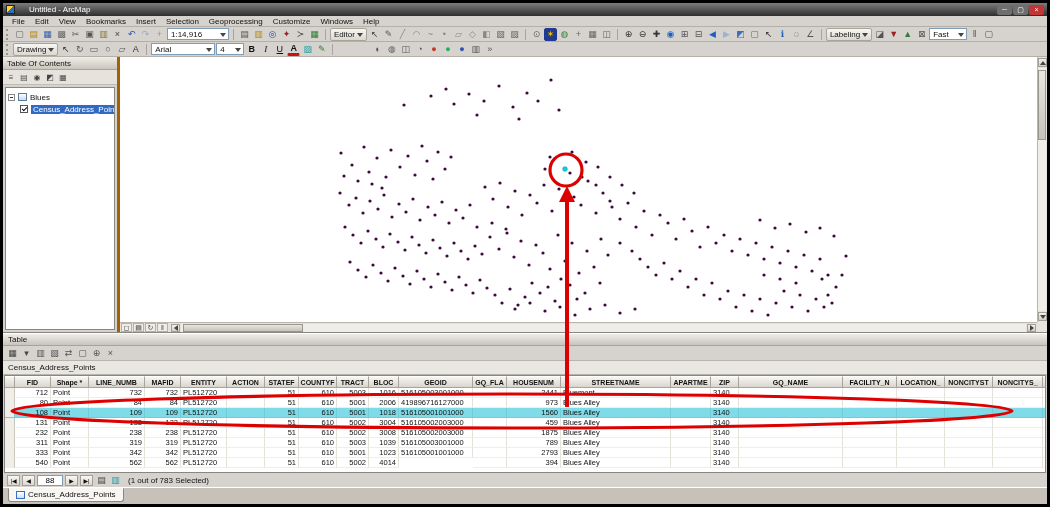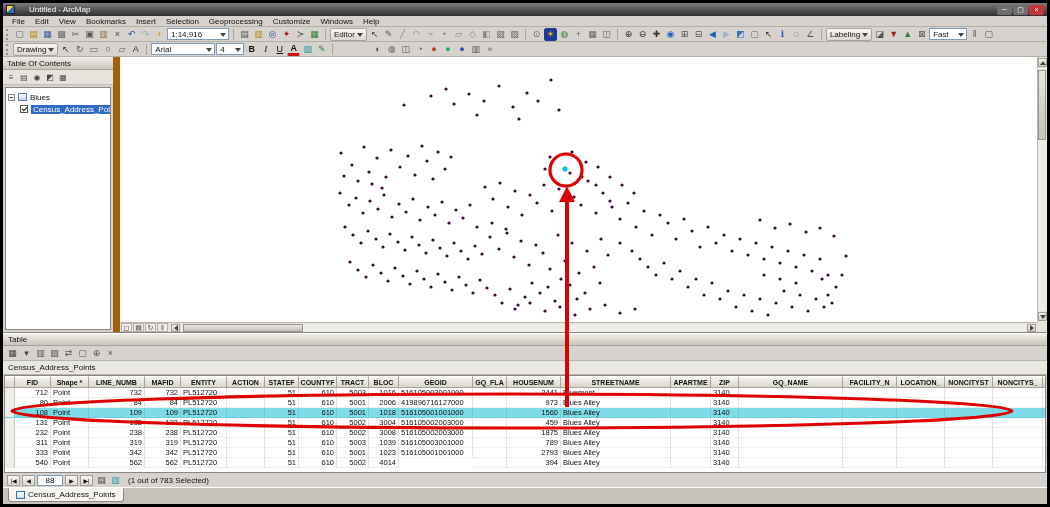--- a/index.html
+++ b/index.html
@@ -29,21 +29,21 @@
   .dropbtn{display:inline-flex;align-items:center;font-size:8px;padding:0 3px;height:13px;border:1px solid #a8a49c;background:linear-gradient(#f7f6f2,#dcd8d0);gap:2px;border-radius:2px}
   .fmt-btn{width:13px;height:13px;display:inline-flex;align-items:center;justify-content:center;font-size:9px;border:1px solid transparent;border-radius:2px}
   .fmt-btn.bold{font-weight:bold}
   .fmt-btn.italic{font-style:italic;font-family:"Liberation Serif",serif}
   .fmt-btn.underline{text-decoration:underline}
   .fmt-btn.fontcolor{font-weight:bold;border-bottom:3px solid #cc1111;height:13px;line-height:9px}
   .push{margin-left:34px}
 
   
   .main{flex:1;display:flex;min-height:0;border-bottom:1px solid #8a8782}
-  .toc{width:117px;flex:0 0 117px;background:#d6d3ce;border-right:7px solid #a16207;display:flex;flex-direction:column}
+  .toc{width:117px;flex:0 0 117px;background:#d6d3ce;border-right:3px solid #a16207;display:flex;flex-direction:column}
   .toc-title{height:13px;font-size:8px;padding:2px 4px 0;background:linear-gradient(#efede8,#cac6be);border-bottom:1px solid #a8a49c;white-space:nowrap}
   .toc-tools{height:15px;display:flex;align-items:center;gap:1px;padding:0 2px;background:#e6e3dd;border-bottom:1px solid #c2beb6}
   .toc-tools .icon{width:12px;height:12px;font-size:8px}
   .toc-tree{flex:1;background:#fff;margin:2px;border:1px solid #8a8782;font-size:8px;padding:3px 2px;overflow:hidden}
   .tree-row{display:flex;align-items:center;gap:3px;height:12px;white-space:nowrap}
   .tree-row.child{padding-left:12px}
   .expander{width:7px;height:7px;border:1px solid #888;background:#fff;position:relative;flex:0 0 7px}
   .expander::after{content:"";position:absolute;left:1px;right:1px;top:2px;height:1px;background:#333}
   .layers-icon{width:9px;height:8px;background:linear-gradient(#fdfdfd,#cfd8e8);border:1px solid #5a7aa8;flex:0 0 9px}
   .checkbox{width:8px;height:8px;border:1px solid #555;background:#fff;position:relative;flex:0 0 8px}

